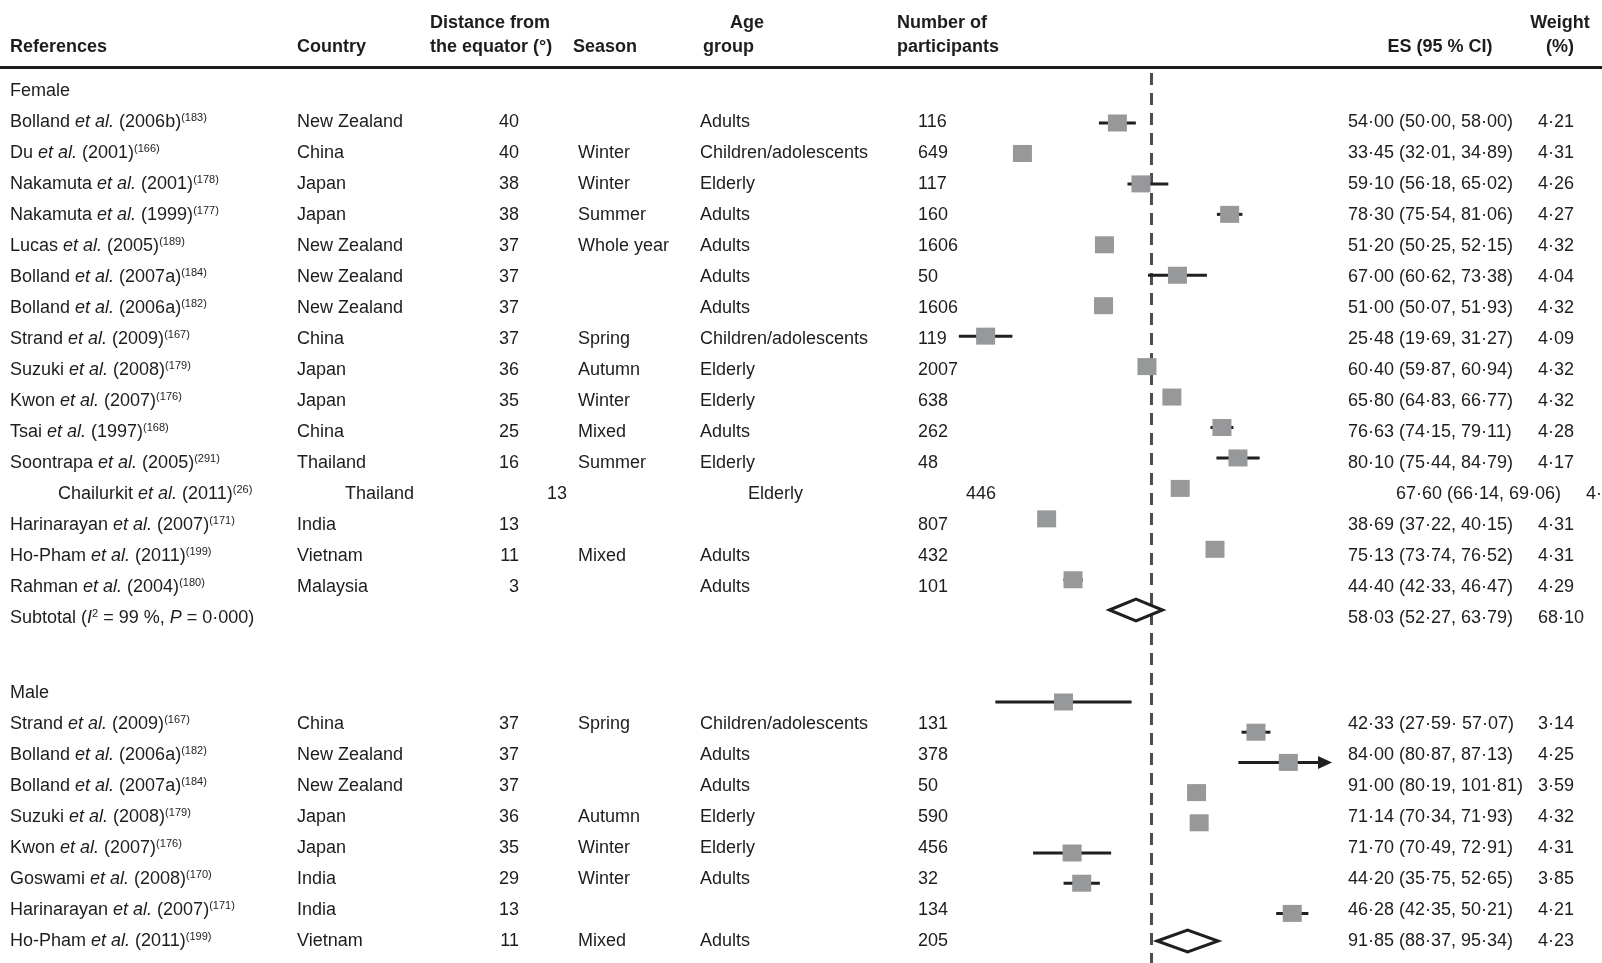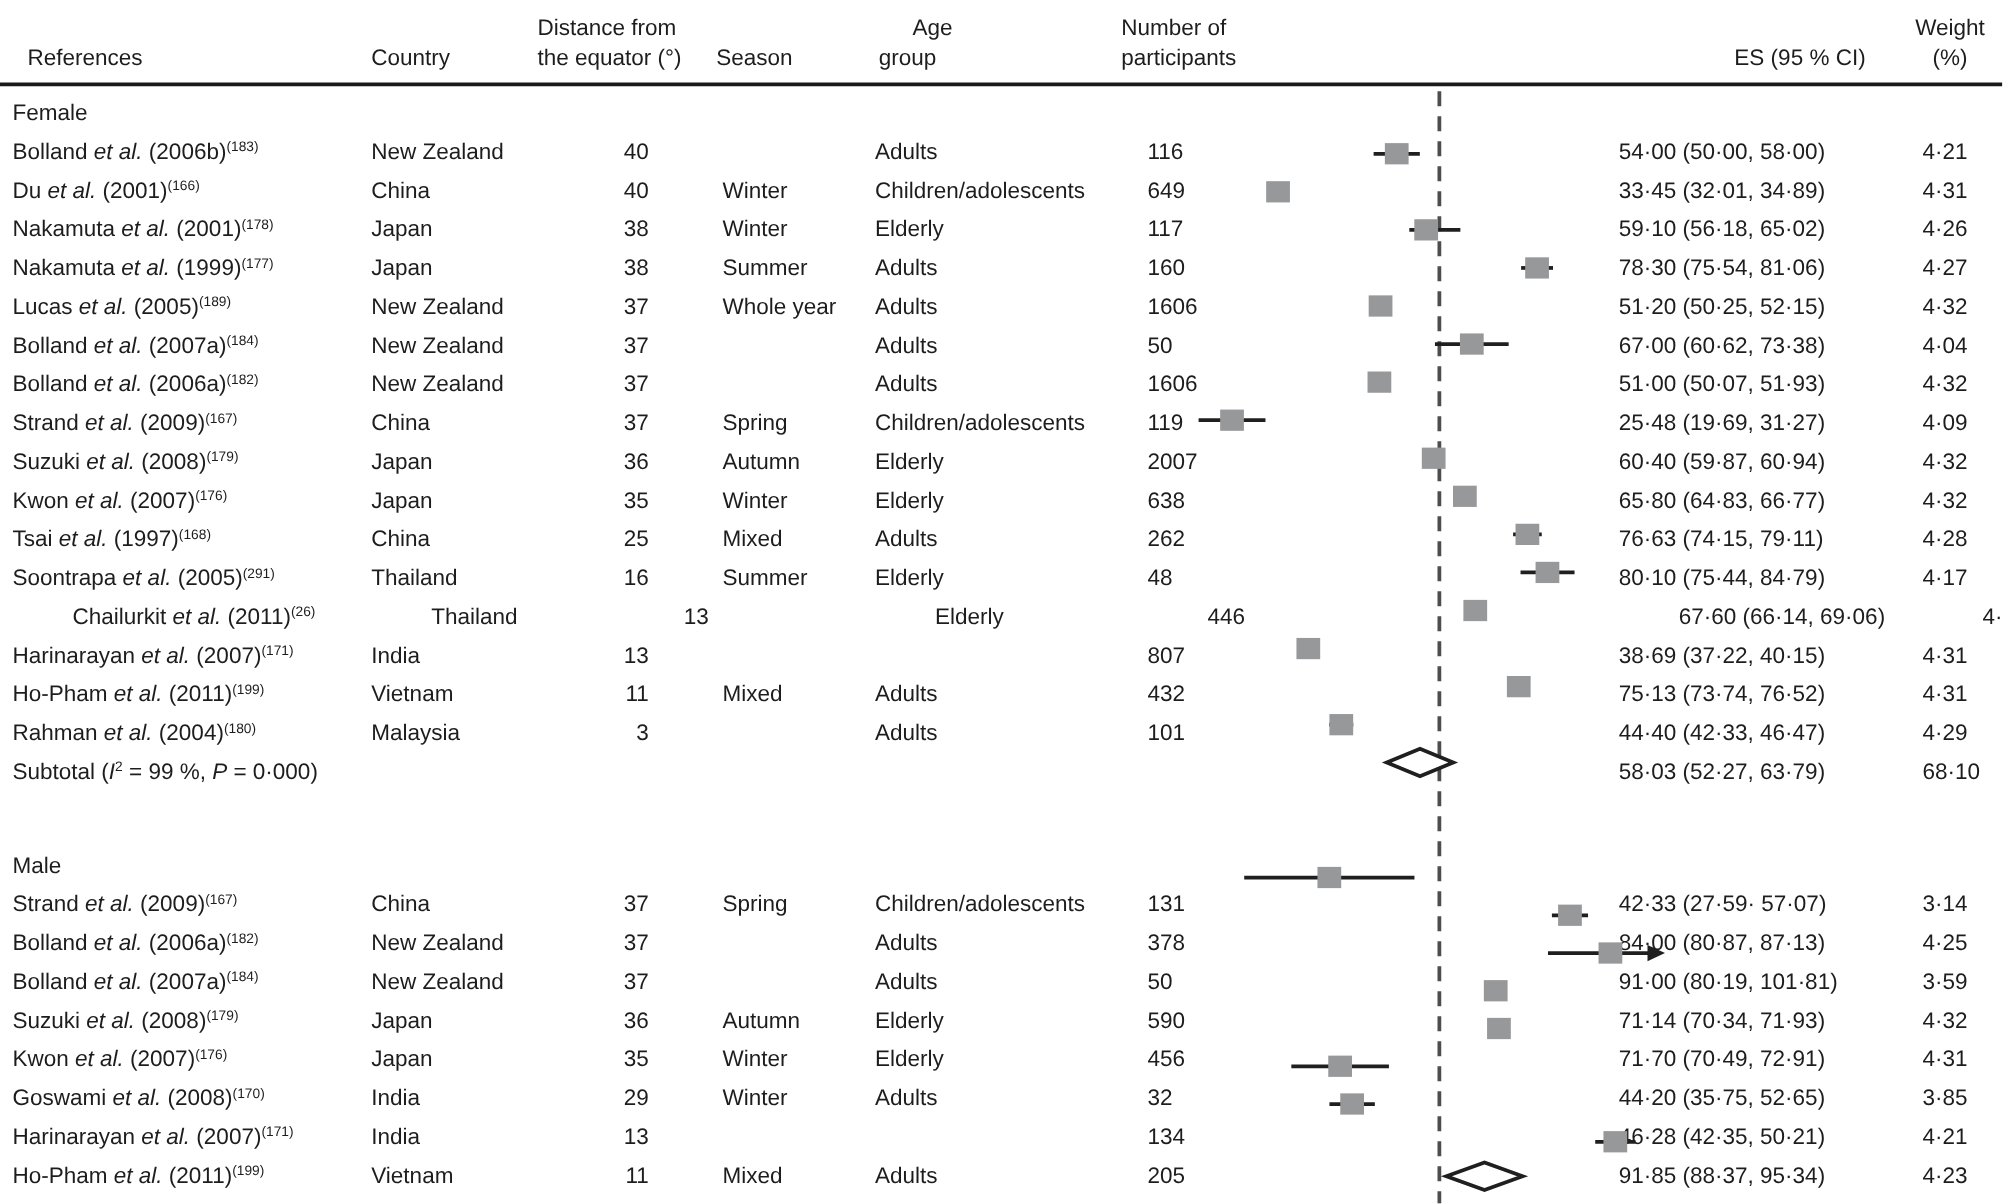--- a/index.html
+++ b/index.html
@@ -1,39 +1,39 @@
 <!DOCTYPE html>
 <html><head>
 <meta charset="utf-8">
 <style>
   html,body{margin:0;padding:0;background:#fff;}
   .fig{position:relative;width:1602px;height:963px;background:#ffffff;overflow:hidden;
        font-family:"Liberation Sans","DejaVu Sans",sans-serif;color:#1d1d1d;font-size:18px;}
-  .hdr{position:absolute;white-space:nowrap;line-height:24px;}
+  .hdr{position:absolute;white-space:nowrap;line-height:24px;font-weight:bold;}
   .rule{position:absolute;left:0;top:66px;width:1602px;height:3px;background:#1a1a1a;}
   .row{position:absolute;left:0;width:1274px;height:22px;line-height:22px;}
   .cell{position:absolute;white-space:nowrap;}
   .c-ref{left:10px;}
   .c-country{left:297px;}
   .c-dist{left:459px;width:60px;text-align:right;}
   .c-season{left:578px;}
   .c-age{left:700px;}
   .c-n{left:918px;}
-  .c-es{left:1295px;}
+  .c-es{left:1348px;}
   .c-wt{left:1538px;width:57px;text-align:left;}
   .grp{position:absolute;left:10px;white-space:nowrap;}
   sup{font-size:11px;position:relative;top:-6px;vertical-align:baseline;}
   #plot-svg{position:absolute;left:0;top:0;pointer-events:none;}
 </style>
 </head>
 <body>
 
 <div class="fig">
 
-  <span class="hdr" style="left:22px;top:34px">References</span>
+  <span class="hdr" style="left:10px;top:34px">References</span>
   <span class="hdr" style="left:297px;top:34px">Country</span>
   <span class="hdr" style="left:430px;top:10px">Distance from</span>
   <span class="hdr" style="left:430px;top:34px">the equator (°)</span>
   <span class="hdr" style="left:573px;top:34px">Season</span>
   <span class="hdr" style="left:730px;top:10px">Age</span>
   <span class="hdr" style="left:703px;top:34px">group</span>
   <span class="hdr" style="left:897px;top:10px">Number of</span>
   <span class="hdr" style="left:897px;top:34px">participants</span>
   <span class="hdr" style="left:1340px;top:34px;width:200px;text-align:center">ES (95 % CI)</span>
   <span class="hdr" style="left:1520px;top:10px;width:80px;text-align:center">Weight</span>

